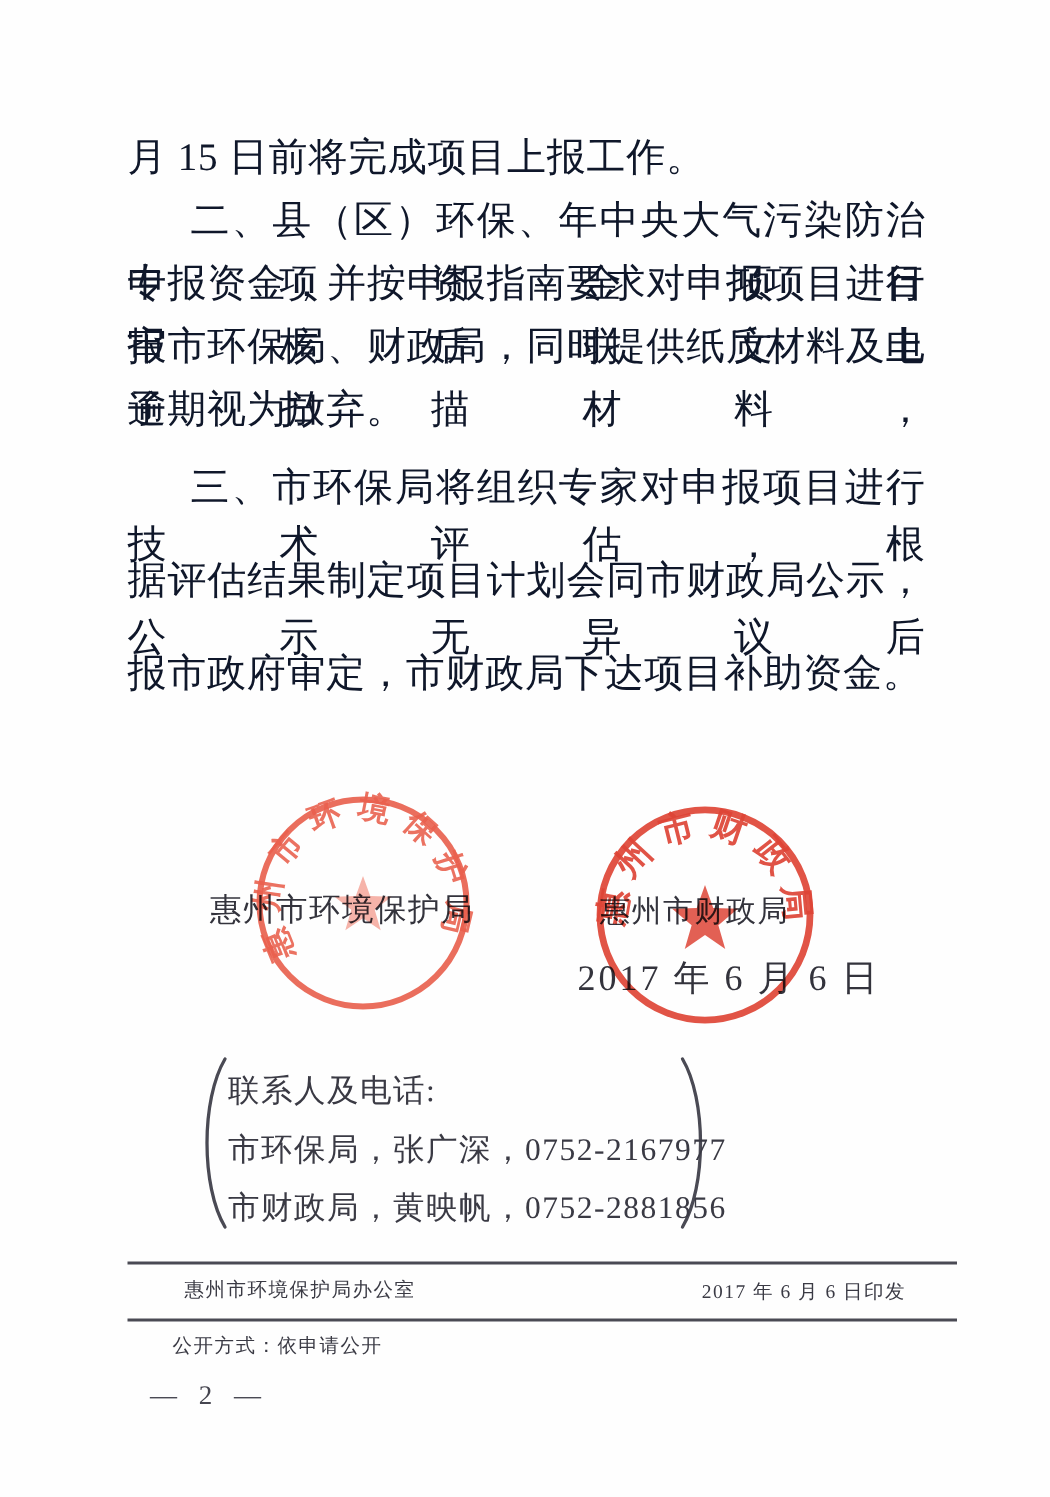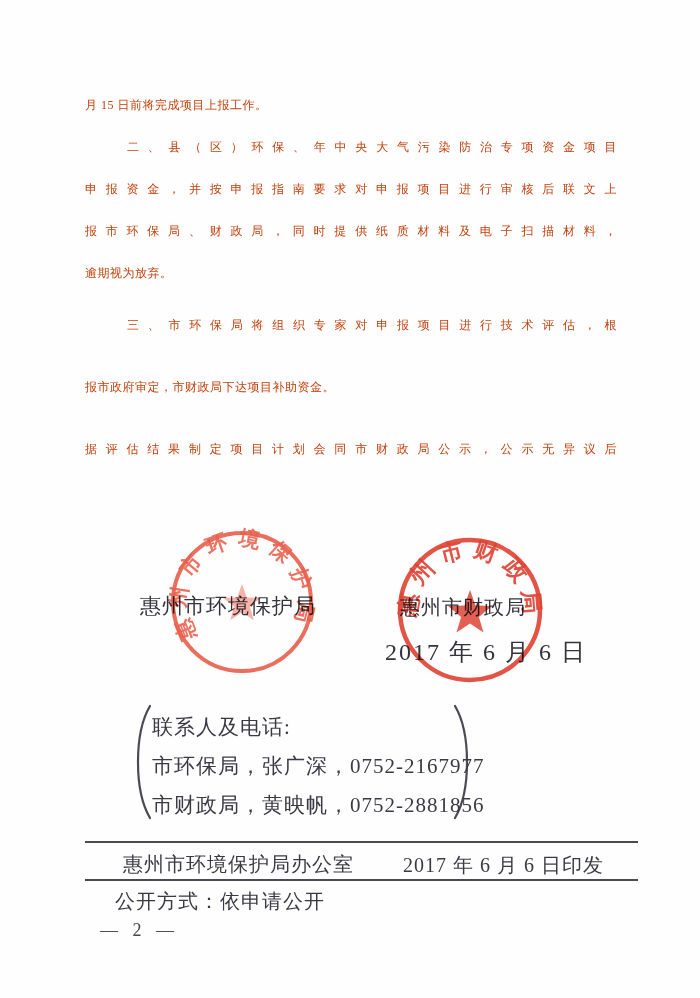--- a/index.html
+++ b/index.html
@@ -10,26 +10,26 @@
     height: 998px;
     background: #fefefe;
     overflow: hidden;
     font-family: "Liberation Serif", "DejaVu Serif", serif;
     color: #3a3a44;
   }
 
   
   .text-block { position: absolute; left: 85px; width: 532px; }
   .doc-line {
-    font-size: 12px;
+    font-size: 26px;
     height: 42px;
     line-height: 42px;
     letter-spacing: 0.5px;
     white-space: nowrap;
-    color: #c2410c;
+    color: #0f172a;
   }
   .tight .doc-line { height: 38px; line-height: 38px; margin-top: 24px; }
   .l-fill {
     white-space: normal;
     text-align: justify;
     text-align-last: justify;
     text-justify: inter-character;
   }
   .l-indent { text-indent: 42px; }
 
@@ -64,21 +64,21 @@
 
   
   .rule {
     position: absolute;
     left: 85px;
     width: 553px;
     border-top: 2px solid #4a4a54;
   }
   .footer-text {
     position: absolute;
-    font-size: 20px;
+    font-size: 13px;
     color: #3a3a44;
     white-space: nowrap;
     letter-spacing: 1px;
   }
   .page-num {
     position: absolute;
     left: 100px;
     top: 920px;
     font-size: 18px;
     letter-spacing: 5px;
@@ -96,22 +96,22 @@
 
   <div class="text-block" style="top:126px;">
     <div class="doc-line l-fill l-indent">二、县（区）环保、年中央大气污染防治专项资金项目</div>
     <div class="doc-line l-fill">申报资金，并按申报指南要求对申报项目进行审核后联文上</div>
     <div class="doc-line l-fill">报市环保局、财政局，同时提供纸质材料及电子扫描材料，</div>
     <div class="doc-line">逾期视为放弃。</div>
   </div>
 
   <div class="text-block tight" style="top:282px;">
     <div class="doc-line l-fill l-indent">三、市环保局将组织专家对申报项目进行技术评估，根</div>
+    <div class="doc-line l-fill">据评估结果制定项目计划会同市财政局公示，公示无异议后</div>
     <div class="doc-line">报市政府审定，市财政局下达项目补助资金。</div>
-    <div class="doc-line l-fill">据评估结果制定项目计划会同市财政局公示，公示无异议后</div>
   </div>
 
   <div class="text-block" style="top:426px;">
   </div>
 
   <div class="sig-text" style="left:140px; top:592px;">惠州市环境保护局</div>
   <div class="sig-text" style="left:400px; top:594px; font-size:20px;">惠州市财政局</div>
   <div class="sig-text" style="left:385px; top:636px; font-size:24px; letter-spacing:2px;">2017 年 6 月 6 日</div>
 
   <svg class="seal" style="left:166px; top:526px;" width="152" height="152" viewBox="0 0 152 152">

